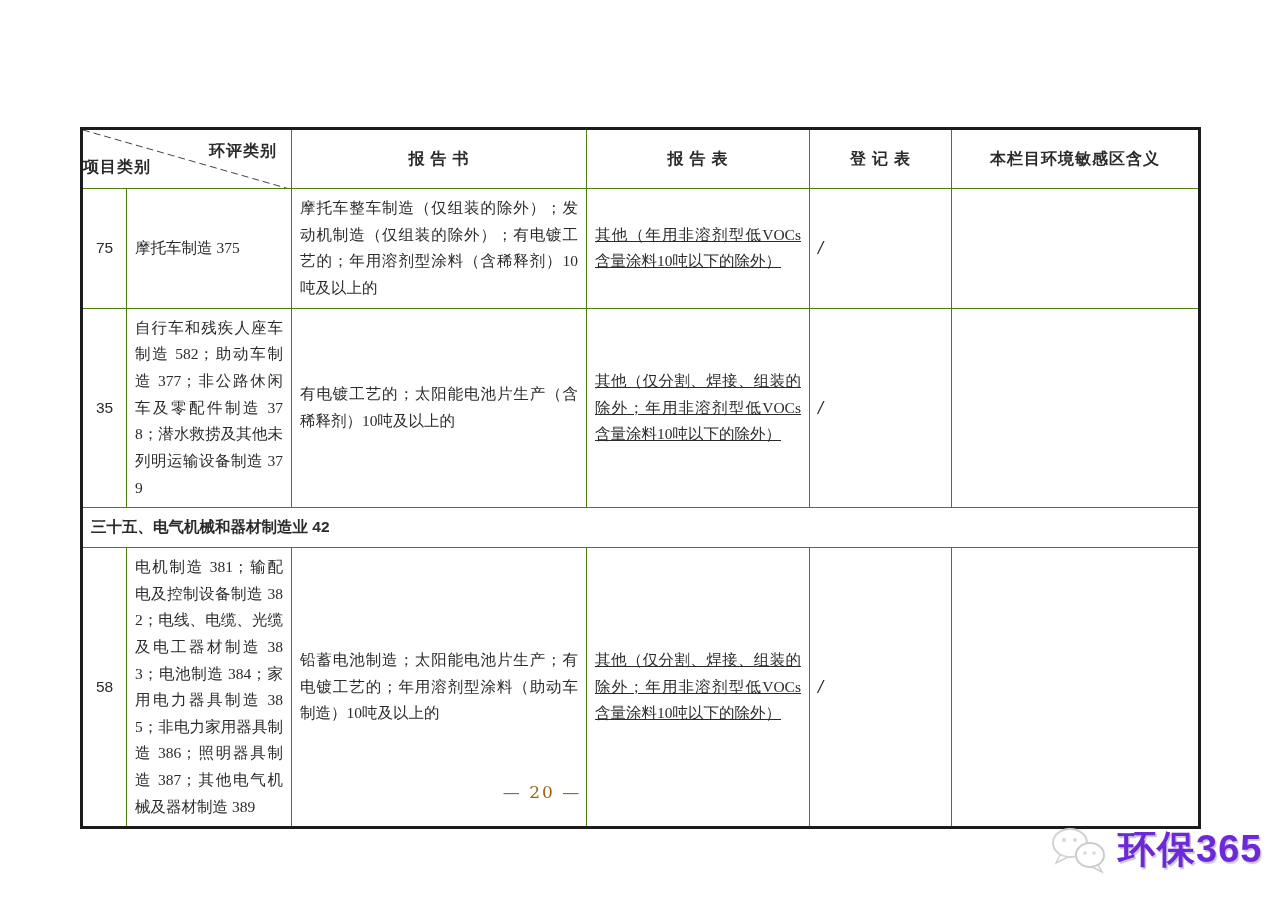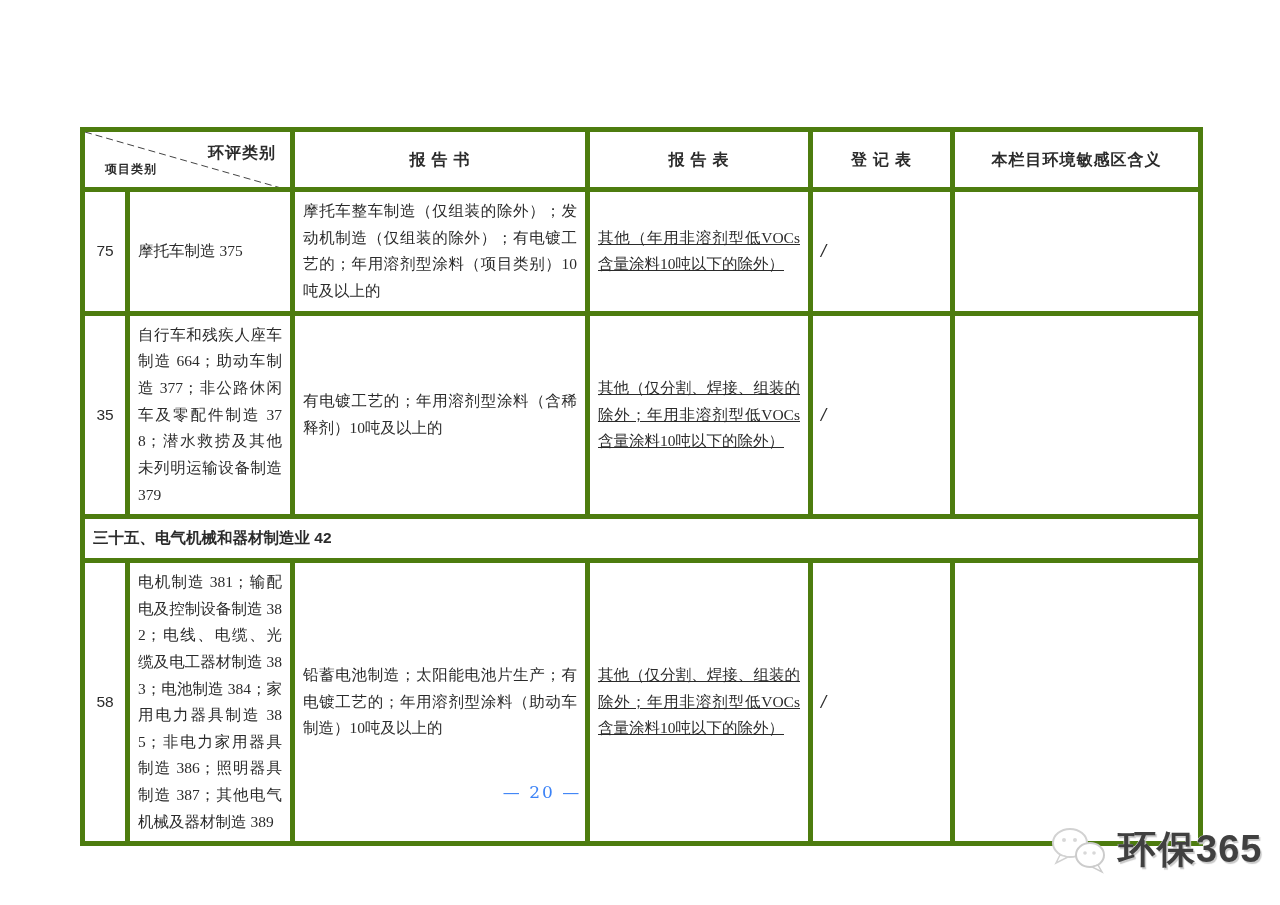--- a/index.html
+++ b/index.html
@@ -21,21 +21,21 @@
   table.eia {
     position: absolute;
     left: 80px;
     top: 127px;
     width: 1118px;
     border-collapse: collapse;
     table-layout: fixed;
     border: 3px solid #1c1c1c;
   }
   table.eia td {
-    border: 5px solid #4d7c0f;
+    border: 1px solid #4d7c0f;
     vertical-align: middle;
     padding: 6px 8px;
     font-size: 15.5px;
     line-height: 1.72;
     box-sizing: border-box;
     word-break: break-all;
   }
   
   tr.hdr { height: 60px; }
   tr.hdr td {
@@ -55,22 +55,22 @@
     position: absolute;
     top: 7px;
     right: 14px;
     font-size: 16px;
     font-weight: 600;
     letter-spacing: 1px;
   }
   .diag-bottom {
     position: absolute;
     bottom: 7px;
-    left: 20px;
-    font-size: 12px;
+    left: 0;
+    font-size: 16px;
     font-weight: 600;
     letter-spacing: 1px;
   }
   
   tr.r75 { height: 109px; }
   tr.r76 { height: 163px; }
   tr.sect { height: 32px; }
   tr.r77 { height: 277px; }
   td.num {
     text-align: center;
@@ -90,35 +90,35 @@
     font-family: "Liberation Sans", "DejaVu Sans", sans-serif;
   }
   .page-number {
     position: absolute;
     left: 0;
     top: 782px;
     width: 1084px;
     text-align: center;
     font-size: 17px;
     letter-spacing: 2px;
-    color: #3b82f6;
+    color: #a16207;
     font-family: "DejaVu Serif", "Liberation Serif", serif;
   }
   .watermark {
     position: absolute;
     left: 1048px;
     top: 824px;
     display: flex;
     align-items: center;
     gap: 8px;
   }
   .watermark .wm-text {
     font-size: 38px;
     font-weight: bold;
-    color: #404040;
+    color: #6d28d9;
     text-shadow: 1.5px 1.5px 1px #c9c9c9, -0.5px -0.5px 0 #f0f0f0;
     letter-spacing: 1px;
     font-family: "Liberation Sans", "DejaVu Sans", sans-serif;
     white-space: nowrap;
   }
 </style>
 </head>
 <body>
 
 <div class="page">
@@ -144,30 +144,30 @@
       </td>
       <td>报 告 书</td>
       <td>报 告 表</td>
       <td>登 记 表</td>
       <td>本栏目环境敏感区含义</td>
     </tr>
 
     <tr class="r75">
       <td class="num">75</td>
       <td class="cat">摩托车制造 375</td>
-      <td class="book">摩托车整车制造（仅组装的除外）；发动机制造（仅组装的除外）；有电镀工艺的；年用溶剂型涂料（项目类别）10吨及以上的</td>
+      <td class="book">摩托车整车制造（仅组装的除外）；发动机制造（仅组装的除外）；有电镀工艺的；年用溶剂型涂料（含稀释剂）10吨及以上的</td>
       <td class="tbl">其他（年用非溶剂型低VOCs含量涂料10吨以下的除外）</td>
       <td class="reg">/</td>
       <td class="sens"></td>
     </tr>
 
     <tr class="r76">
       <td class="num">35</td>
-      <td class="cat">自行车和残疾人座车制造 664；助动车制造 377；非公路休闲车及零配件制造 378；潜水救捞及其他未列明运输设备制造 379</td>
-      <td class="book">有电镀工艺的；年用溶剂型涂料（含稀释剂）10吨及以上的</td>
+      <td class="cat">自行车和残疾人座车制造 582；助动车制造 377；非公路休闲车及零配件制造 378；潜水救捞及其他未列明运输设备制造 379</td>
+      <td class="book">有电镀工艺的；太阳能电池片生产（含稀释剂）10吨及以上的</td>
       <td class="tbl">其他（仅分割、焊接、组装的除外；年用非溶剂型低VOCs含量涂料10吨以下的除外）</td>
       <td class="reg">/</td>
       <td class="sens"></td>
     </tr>
 
     <tr class="sect">
       <td colspan="6" class="section-cell">三十五、电气机械和器材制造业  42</td>
     </tr>
 
     <tr class="r77">

